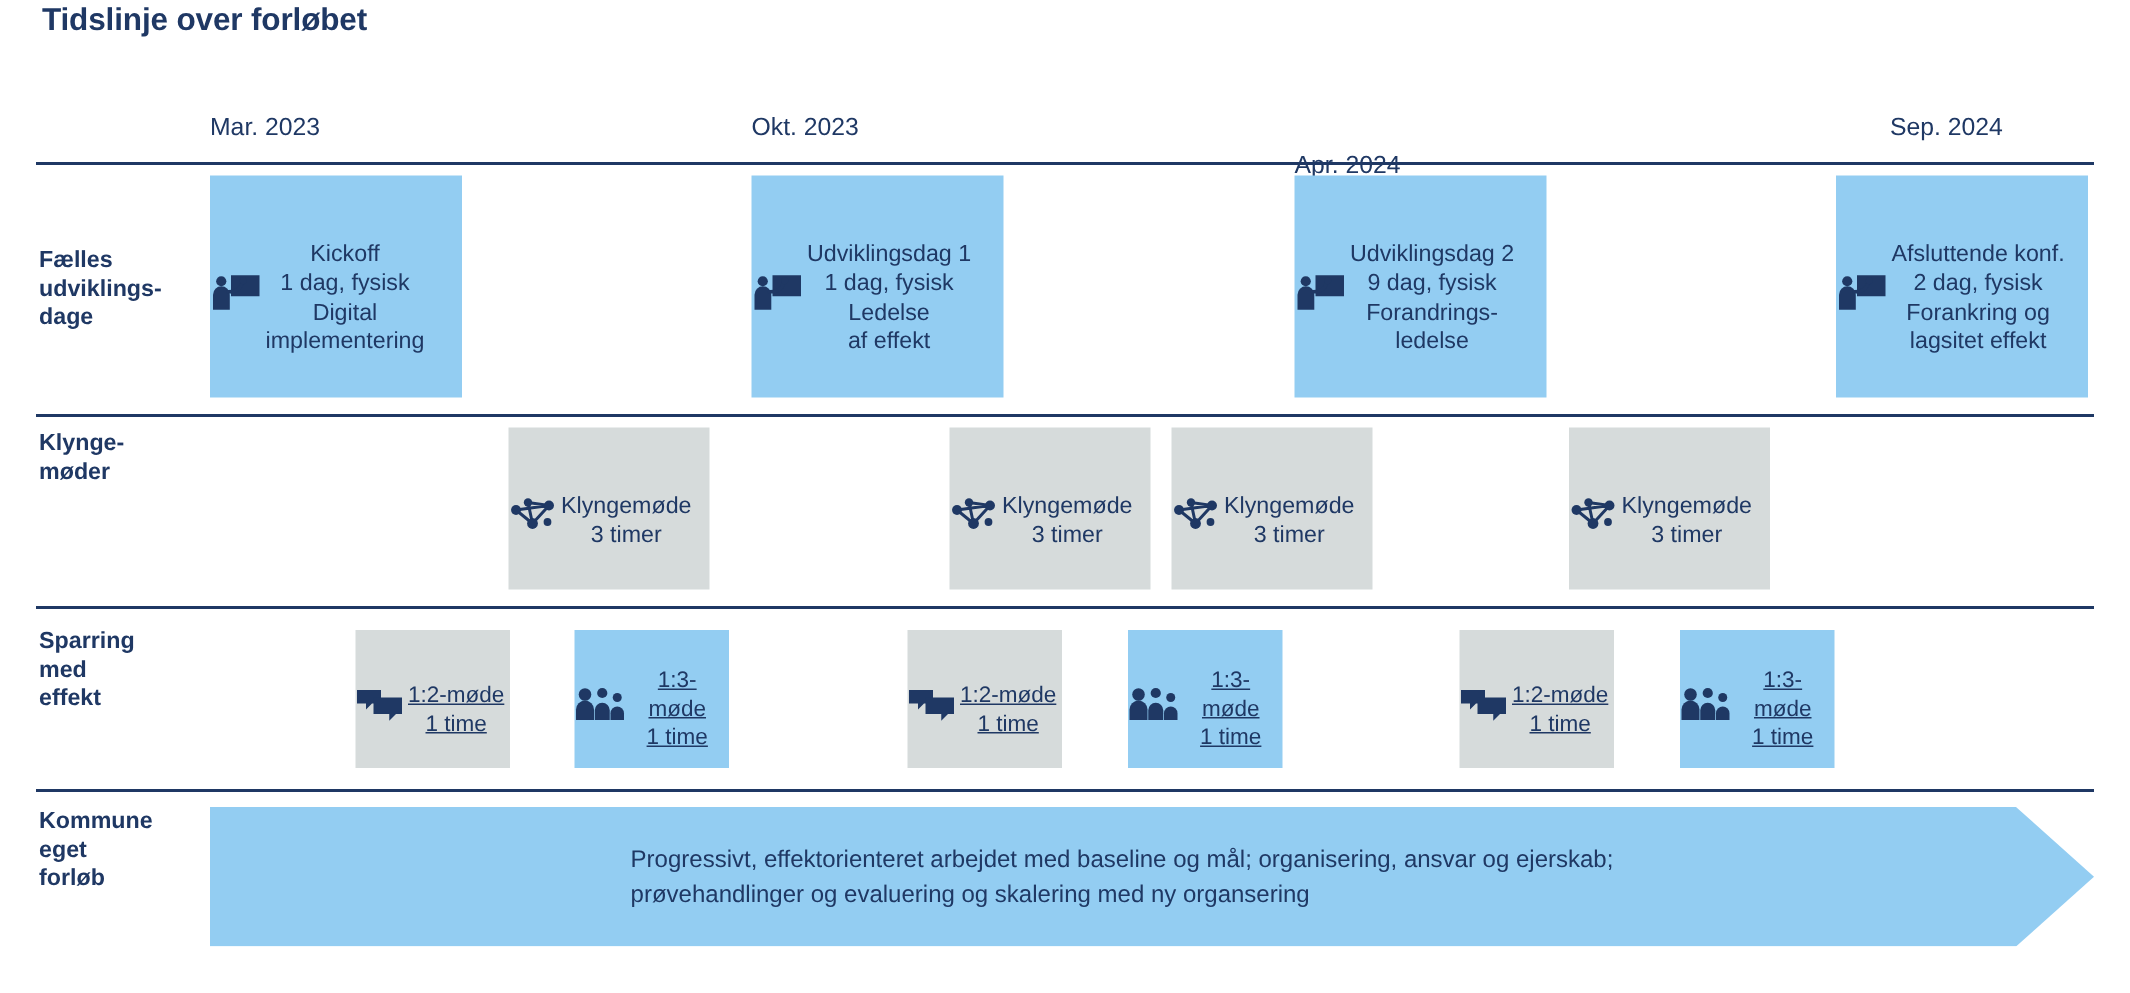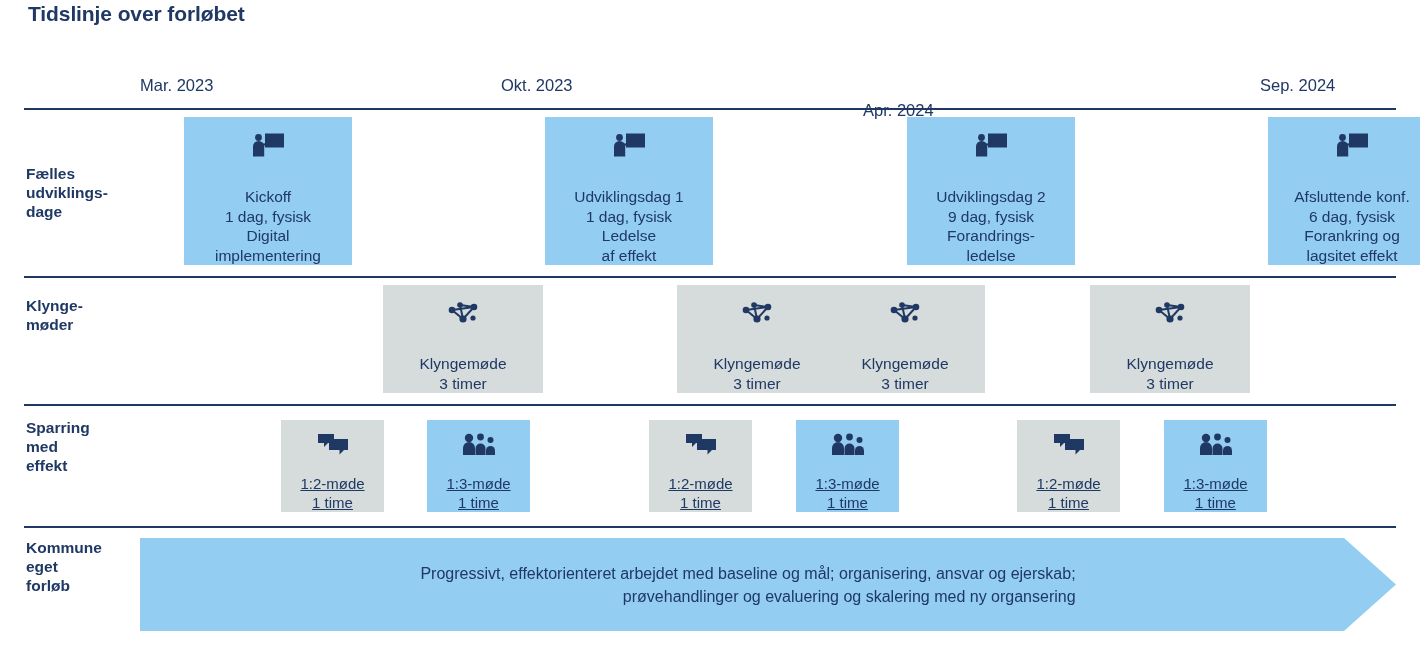--- a/index.html
+++ b/index.html
@@ -63,26 +63,25 @@
     font-weight: bold;
     line-height: 19px;
     color: #1f3864;
   }
 
   
   .card {
     position: absolute;
     box-sizing: border-box;
     display: flex;
-    flex-direction: column;
+    flex-direction: row;
     align-items: center;
-    justify-content: space-between;
+    justify-content: flex-start;
     text-align: center;
     color: #1f3864;
-    margin-left: 44px;
   }
   .card.blue { background: #93cdf2; }
   .card.gray { background: #d6dbdb; }
 
   .card .icon {
     display: block;
     line-height: 0;
   }
   .card .lines {
     font-size: 15.5px;
@@ -96,21 +95,21 @@
     top: 117px;
     width: 168px;
     height: 148px;
     padding-top: 15px;
   }
   .r1 .icon { margin-bottom: 8px; }
 
   
   .r2 {
     top: 285px;
-    width: 160px;
+    width: 134px;
     height: 108px;
     padding-top: 16px;
   }
   .r2 .icon { margin-bottom: 7px; }
 
   
   .r3 {
     top: 420px;
     width: 103px;
     height: 92px;
@@ -130,21 +129,21 @@
     -webkit-clip-path: polygon(0 0, calc(100% - 52px) 0, 100% 50%, calc(100% - 52px) 100%, 0 100%);
     clip-path: polygon(0 0, calc(100% - 52px) 0, 100% 50%, calc(100% - 52px) 100%, 0 100%);
     display: flex;
     align-items: center;
     justify-content: center;
   }
   .arrow-text {
     font-size: 16px;
     line-height: 23px;
     color: #1f3864;
-    text-align: right;
+    text-align: left;
     white-space: pre-line;
     padding-right: 40px;
   }
 
   .icon svg { display: block; }
 </style>
 </head>
 <body>
 
 <div class="page">
@@ -162,21 +161,21 @@
       <div class="rule" style="top: 108px;"></div>
       <div class="rule thin" style="top: 276px;"></div>
       <div class="rule thin" style="top: 404px;"></div>
       <div class="rule thin" style="top: 526px;"></div>
     </div>
 
   <div id="row-labels">
       <div class="row-label" style="top: 118px; white-space: pre-line; margin-top: 46px;">Fælles
 udviklings-
 dage</div>
-      <div class="row-label" style="top: 296px; white-space: pre-line;">Klynge-
+      <div class="row-label" style="top: 286px; white-space: pre-line;">Klynge-
 møder</div>
       <div class="row-label" style="top: 418px; white-space: pre-line;">Sparring
 med
 effekt</div>
       <div class="row-label" style="top: 538px; white-space: pre-line;">Kommune
 eget
 forløb</div>
     </div>
 
   <div id="cards">
@@ -229,21 +228,21 @@
         <span class="icon">
           <svg width="34" height="26" viewBox="0 0 34 26">
             <rect x="14" y="1.5" width="19" height="14" fill="#1f3864"></rect>
             <circle cx="7.5" cy="5.5" r="3.4" fill="#1f3864"></circle>
             <path d="M2 24.5 L2 14.5 a5.6 5.6 0 0 1 11.2 0 L13.2 24.5 Z" fill="#1f3864"></path>
             <path d="M12 12.6 C17 12.6 20.5 10.5 21.5 6.2" stroke="#1f3864" stroke-width="2.4" fill="none" stroke-linecap="round"></path>
             <circle cx="22.2" cy="5.2" r="2.3" fill="#1f3864"></circle>
           </svg>
         </span>
         <div class="lines">Afsluttende konf.
-6 dag, fysisk
+2 dag, fysisk
 Forankring og
 lagsitet effekt</div>
       </div>
       <div class="card r2 gray" style="left: 339px;">
         <span class="icon">
           <svg width="32" height="26" viewBox="0 0 32 26">
             <path d="M5 9 L16 18 M16 18 L27 6 M5 9 L27 6 M16 18 L13 4 M13 4 L27 6" stroke="#1f3864" stroke-width="2" fill="none"></path>
             <circle cx="5" cy="9" r="3.3" fill="#1f3864"></circle>
             <circle cx="16" cy="18" r="3.6" fill="#1f3864"></circle>
             <circle cx="27" cy="6" r="3.3" fill="#1f3864"></circle>

